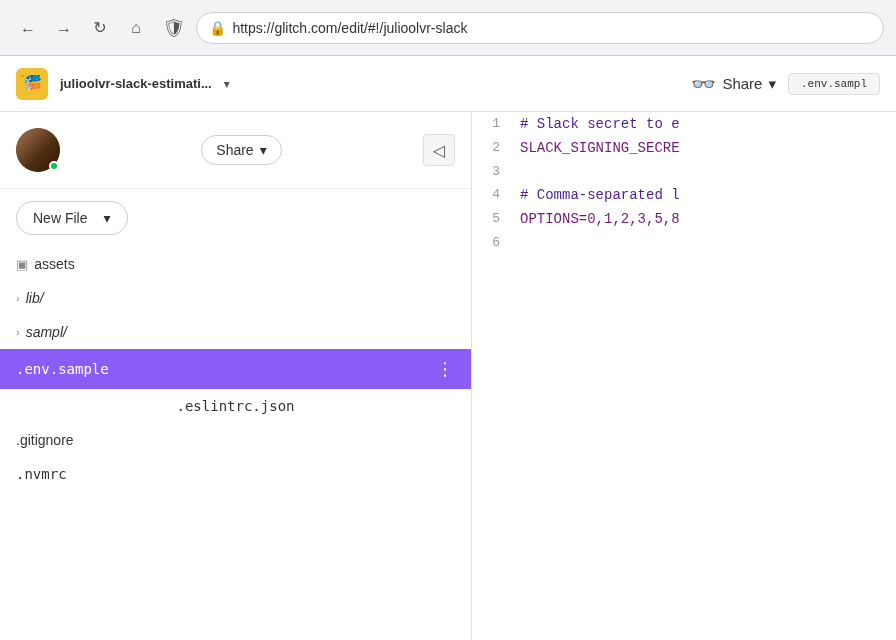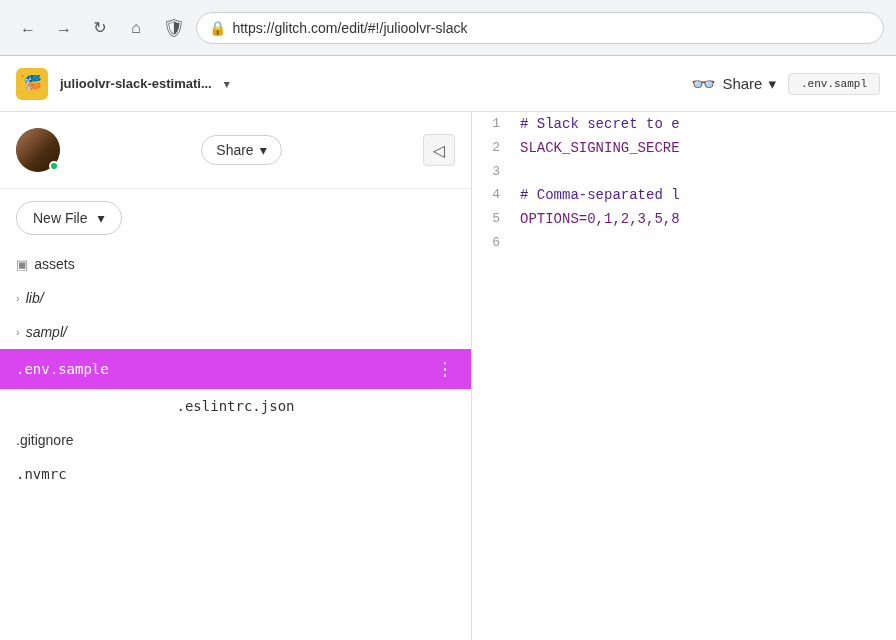--- a/index.html
+++ b/index.html
@@ -195,39 +195,39 @@
     }
     .new-file-btn {
       background: #fff;
       border: 1px solid #ccc;
       border-radius: 20px;
       padding: 8px 16px;
       font-size: 14px;
       cursor: pointer;
       display: flex;
       align-items: center;
-      gap: 10px;
+      gap: 16px;
       color: #333;
     }
 
     .file-list {
       flex: 1;
       overflow-y: auto;
     }
     .file-item {
       display: flex;
       align-items: center;
       padding: 9px 16px;
       font-size: 14px;
       color: #333;
       cursor: pointer;
       gap: 6px;
     }
     .file-item.active {
-      background: #d946ef;
+      background: #8b5cf6;
       color: #fff;
     }
     .file-item.active .file-more { color: #fff; }
     .file-icon { color: #888; font-size: 13px; }
     .file-chevron { color: #888; font-size: 11px; }
     .file-name { flex: 1; }
     .file-more {
       color: #888;
       font-size: 18px;
       letter-spacing: 1px;

